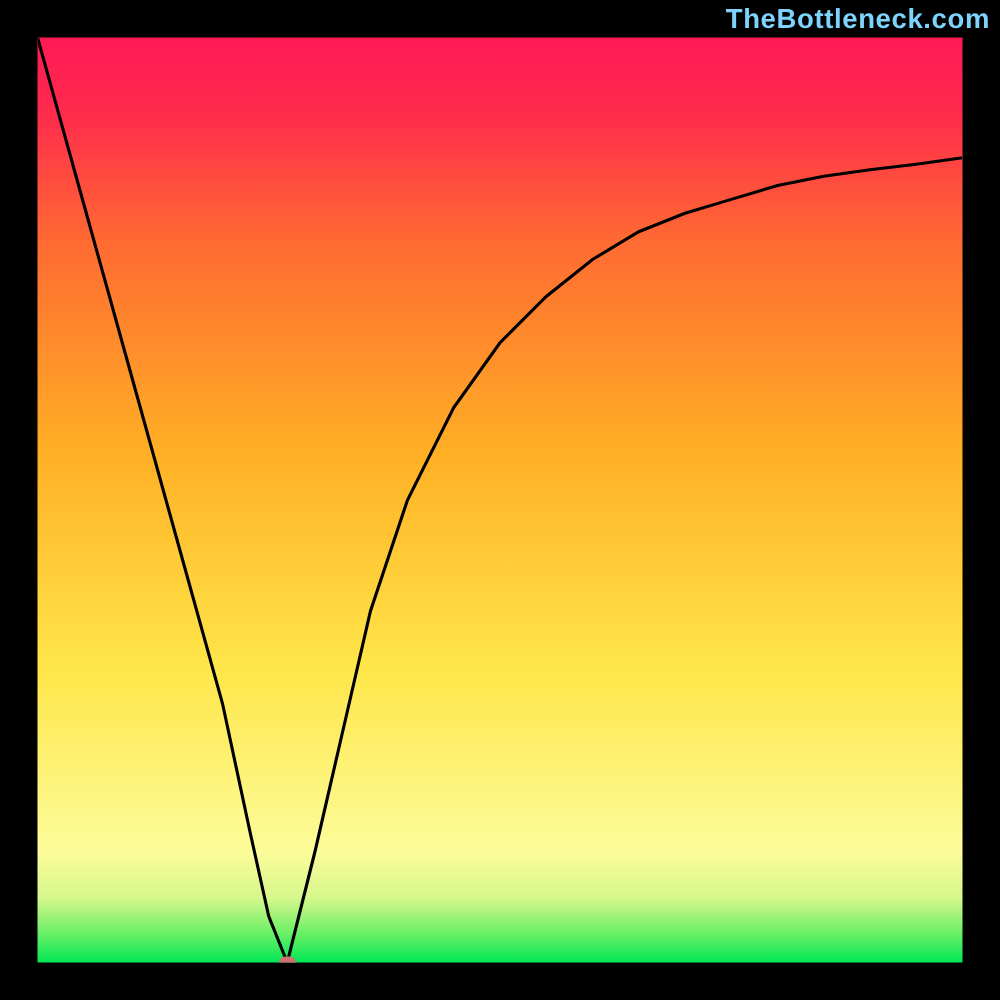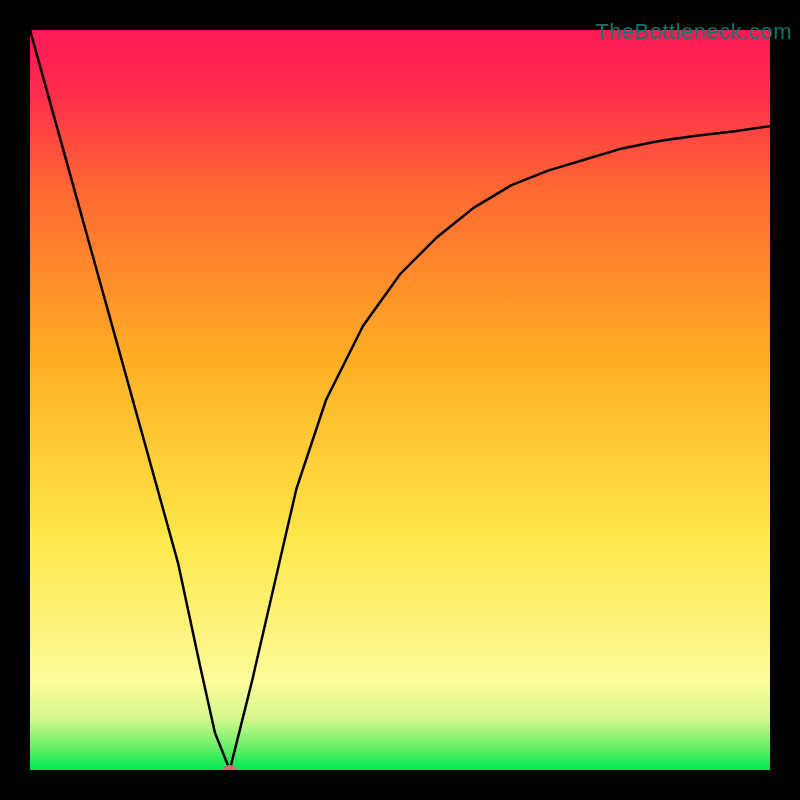--- a/index.html
+++ b/index.html
@@ -45,26 +45,25 @@
     position: absolute;
     width: 14px;
     height: 10px;
     border-radius: 50%;
     transform: translate(-50%, -50%);
   }
   .watermark {
     position: absolute;
     top: 2px;
     right: 8px;
-    color: #0f766e;
+    color: #7dd3fc;
     font-size: 22px;
-    font-weight: 400;
+    font-weight: 700;
     letter-spacing: 0.5px;
     user-select: none;
-    margin-top: 17px;
   }
 </style>
 </head>
 <body>
 
 <div class="frame">
   <div class="plot-area">
     <svg class="curve" viewBox="0 0 740 740" preserveAspectRatio="none">
       <path d="M0.0 0.0 L37.0 133.2 L74.0 266.4 L111.0 399.6 L148.0 532.8 L170.2 636.4 L185.0 703.0 L199.8 740.0 L222.0 651.2 L244.2 555.0 L266.4 458.8 L296.0 370.0 L333.0 296.0 L370.0 244.2 L407.0 207.2 L444.0 177.6 L481.0 155.4 L518.0 140.6 L555.0 129.5 L592.0 118.4 L629.0 111.0 L666.0 105.8 L703.0 101.4 L740.0 96.2" fill="none" stroke-width="2.5" stroke="#000000"></path>
     </svg>

